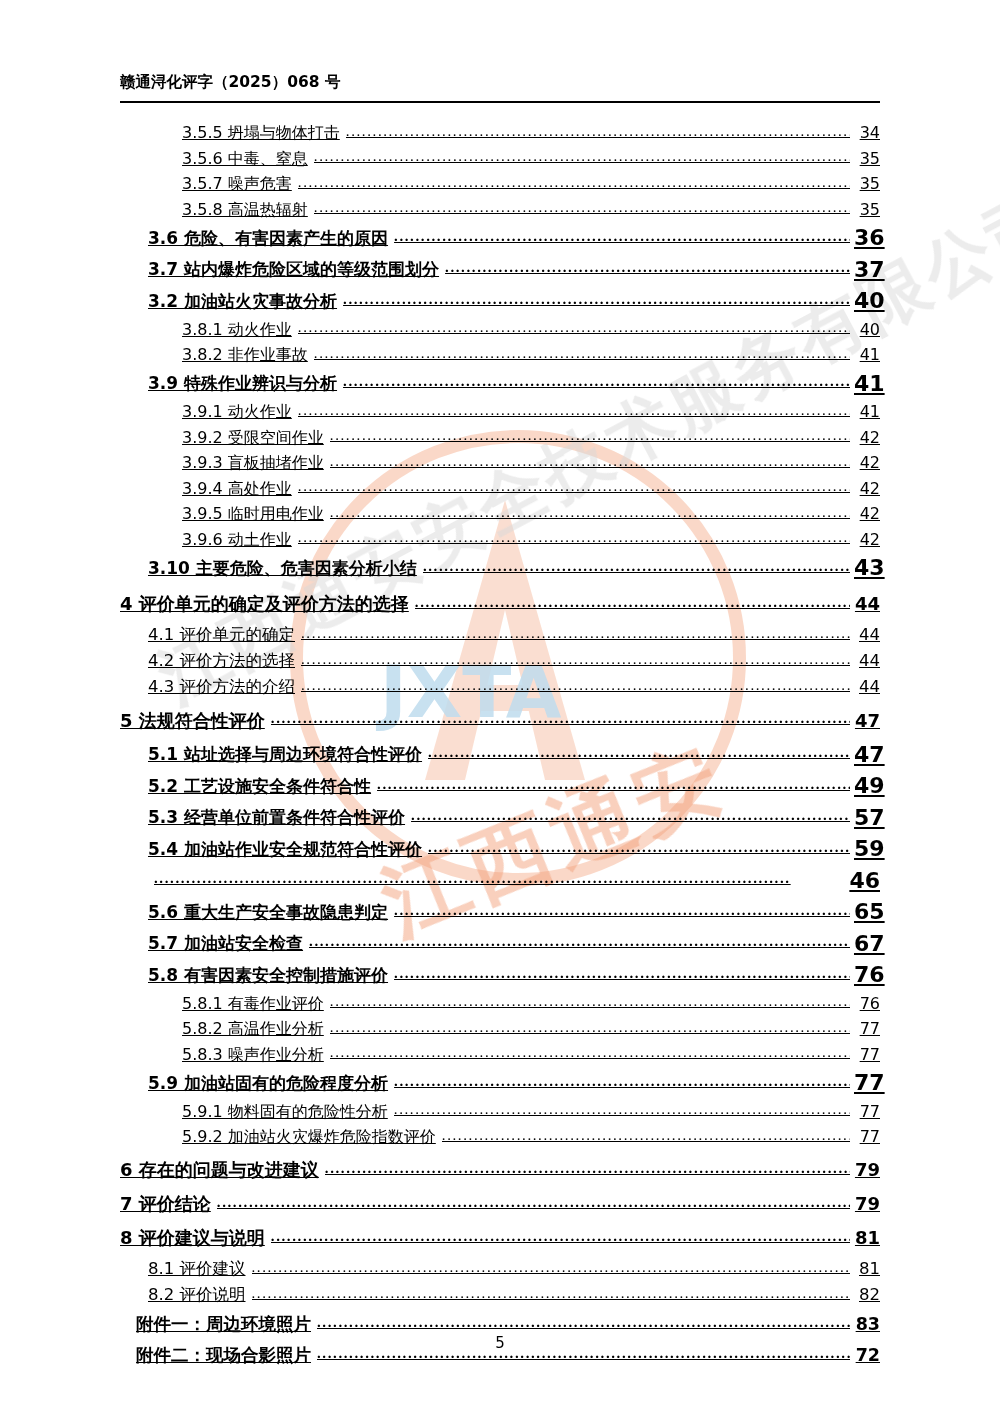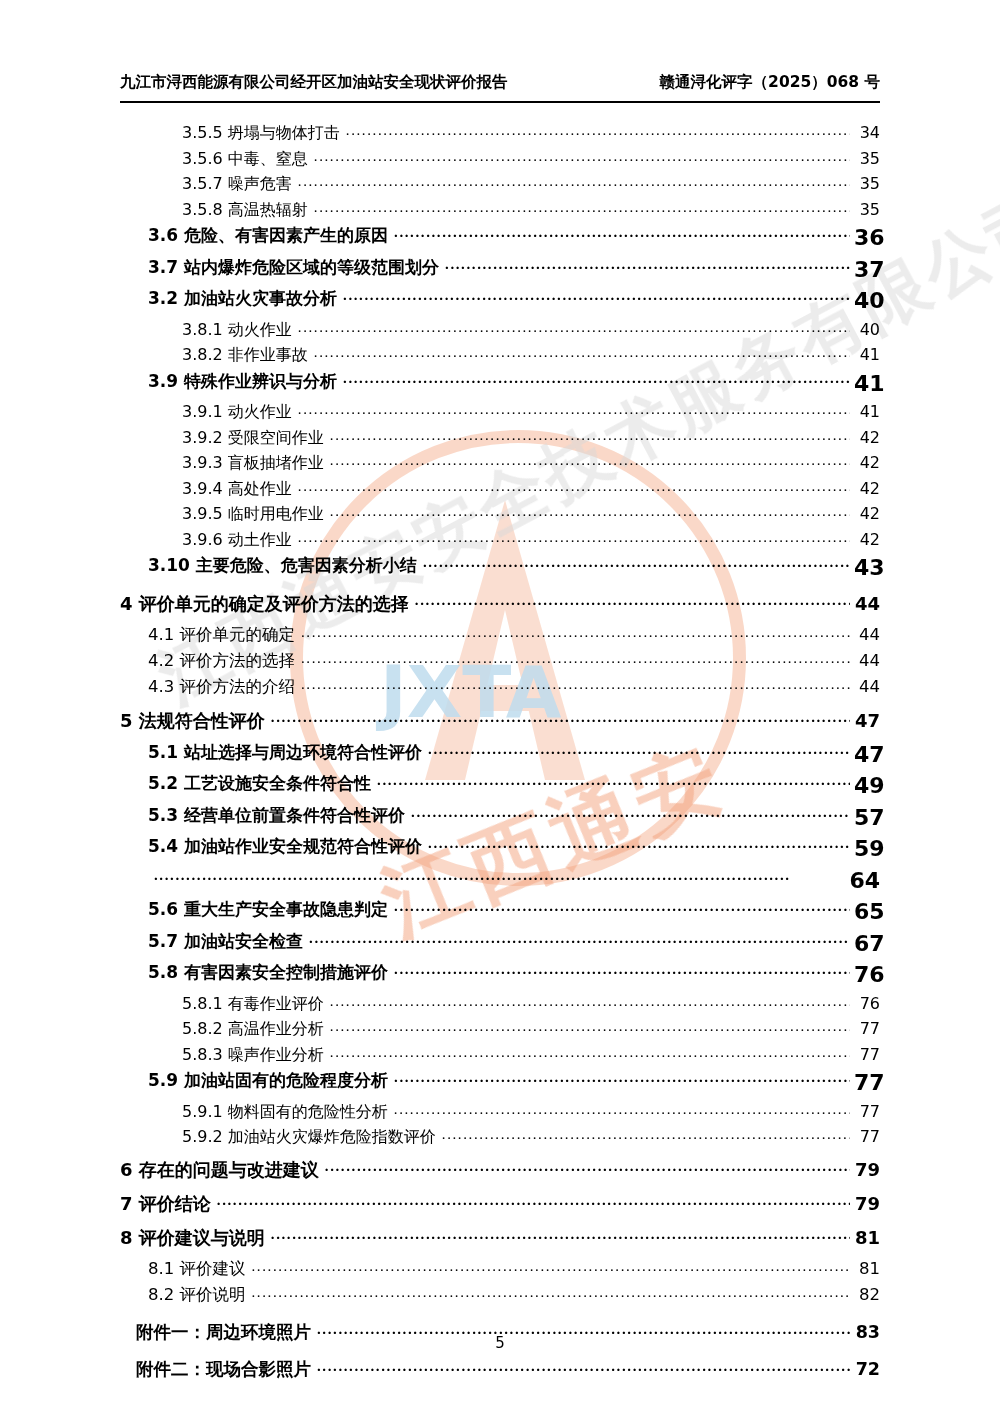--- a/index.html
+++ b/index.html
@@ -109,25 +109,26 @@
     background: #000;
     margin-bottom: 22px;
   }
   .header-left { white-space: nowrap; }
   .header-right { white-space: nowrap; }
 
   
   .toc { margin-top: 2px; }
   .toc-row {
     display: flex;
-    align-items: flex-start;
+    align-items: center;
     font-size: 16.5px;
     line-height: 1.0;
     margin: 0 0 9.5px 0;
     white-space: nowrap;
+    text-decoration: underline;
   }
   .toc-row .label {
     font-family: "DejaVu Sans", sans-serif;
   }
   .toc-row .dots {
     flex: 1 1 auto;
     margin: 0 4px 0 6px;
     overflow: hidden;
     white-space: nowrap;
     font-family: "Liberation Serif", serif;
@@ -142,21 +143,21 @@
     min-width: 26px;
     text-align: right;
   }
   
   .lvl-1 { padding-left: 0; font-weight: bold; font-size: 18px; margin-top: 16px; margin-bottom: 14px;}
   .lvl-1 .page-no { font-weight: bold; font-size: 18px;}
   .lvl-2 { padding-left: 28px; font-weight: bold; font-size: 17px; }
   .lvl-2 .page-no { font-weight: bold; font-size: 22px;}
   .lvl-2b { padding-left: 28px; font-weight: normal; font-size: 16.5px; }
   .lvl-3 { padding-left: 62px; font-weight: normal; font-size: 16px; }
-  .lvl-att { padding-left: 16px; font-weight: bold; font-size: 17.5px; margin-top: 20px; margin-bottom: 14px;}
+  .lvl-att { padding-left: 16px; font-weight: bold; font-size: 17.5px; margin-top: 12px; margin-bottom: 14px;}
   .lvl-att .page-no { font-weight: bold; font-size: 17.5px;}
 
   .footer {
     position: absolute;
     left: 0; right: 0;
     bottom: 62px;
     text-align: center;
     font-family: "DejaVu Sans", sans-serif;
     font-size: 15px;
     z-index: 3;
@@ -178,21 +179,20 @@
     <div class="wm-text">
       <div class="wm-line1">江西通安安全技术服务有限公司</div>
       <div class="wm-line2">江西通安</div>
     </div>
     <div class="wm-blue">JXTA</div>
   </div>
 
   <div class="content">
 
     <div class="header">
-      <div class="header-left">九江市浔西能源有限公司经开区加油站安全现状评价报告</div>
       <div class="header-right">赣通浔化评字（2025）068 号</div>
     </div>
     <div class="header-rule"></div>
 
     <div class="toc" id="toc">
         <div class="toc-row lvl-3">
           <span class="label">3.5.5 坍塌与物体打击</span>
           <span class="dots">.......................................................................................................................</span>
           <span class="page-no">34</span>
         </div>
@@ -316,21 +316,21 @@
           <span class="dots">.......................................................................................................................</span>
           <span class="page-no">57</span>
         </div>
         <div class="toc-row lvl-2">
           <span class="label">5.4 加油站作业安全规范符合性评价</span>
           <span class="dots">.......................................................................................................................</span>
           <span class="page-no">59</span>
         </div>
         <div class="toc-row lvl-2">
           <span class="dots">.......................................................................................................................</span>
-          <span class="page-no">64</span>
+          <span class="page-no">46</span>
         </div>
         <div class="toc-row lvl-2">
           <span class="label">5.6 重大生产安全事故隐患判定</span>
           <span class="dots">.......................................................................................................................</span>
           <span class="page-no">65</span>
         </div>
         <div class="toc-row lvl-2">
           <span class="label">5.7 加油站安全检查</span>
           <span class="dots">.......................................................................................................................</span>
           <span class="page-no">67</span>

